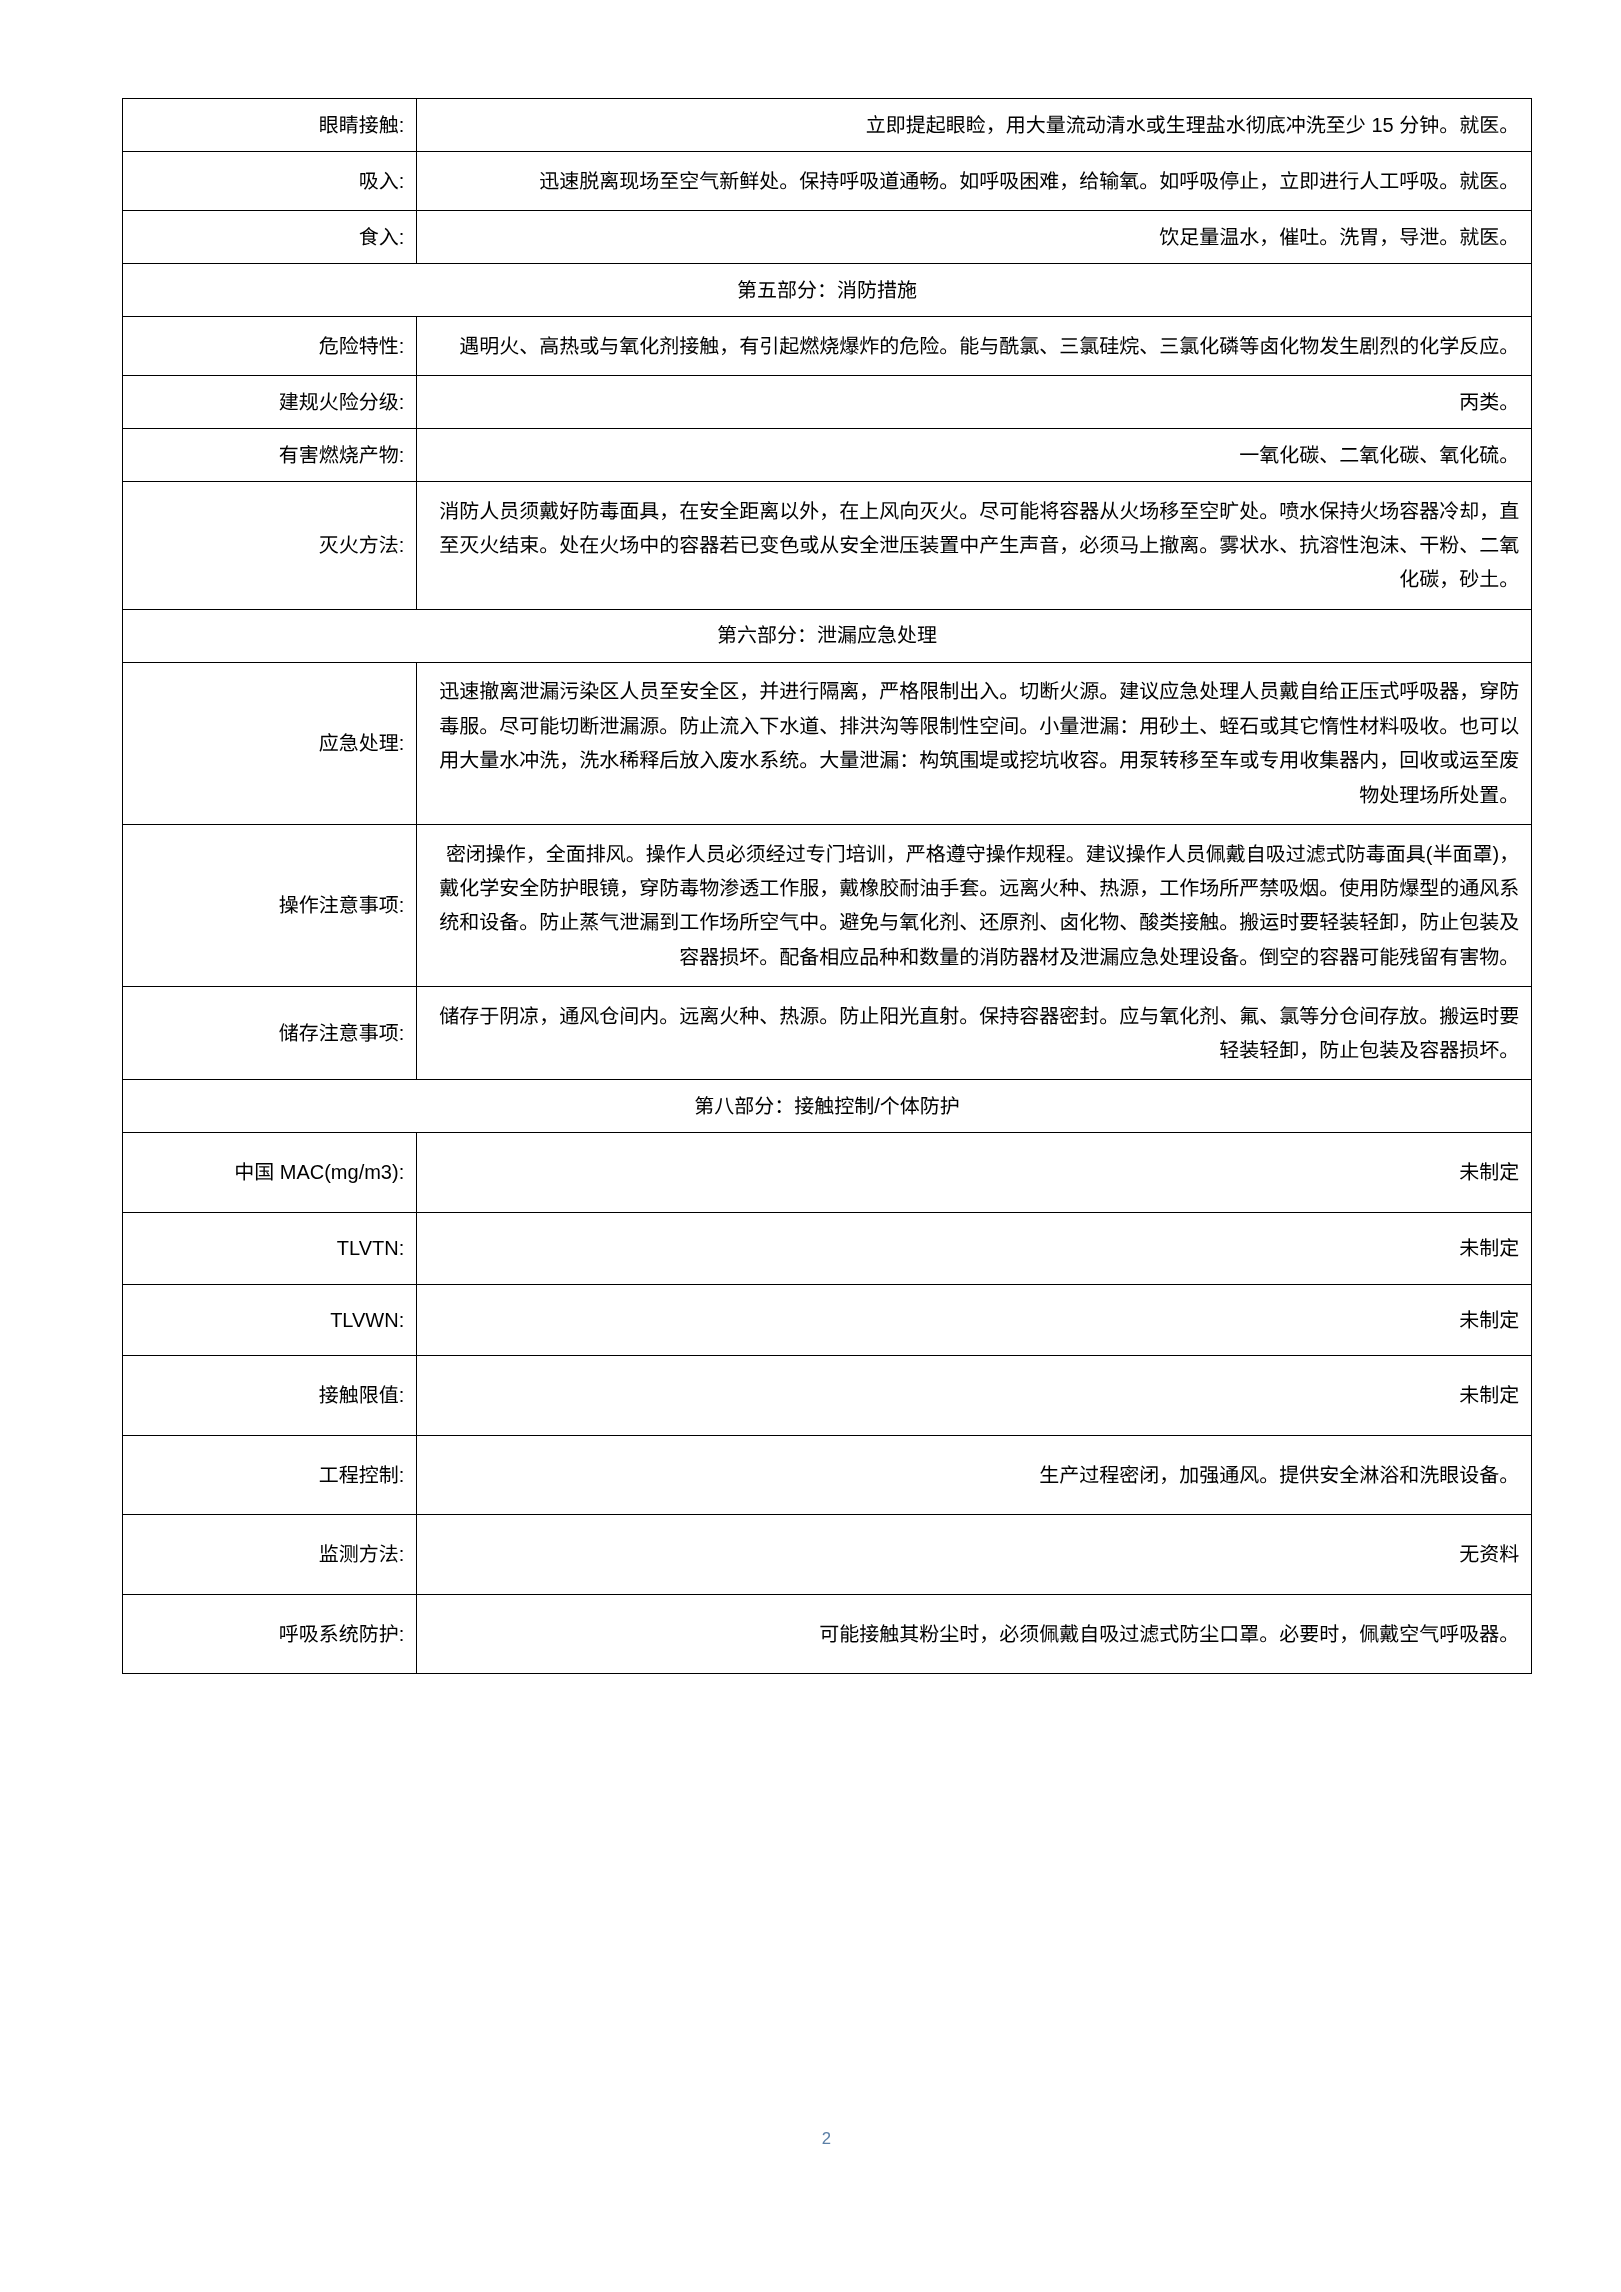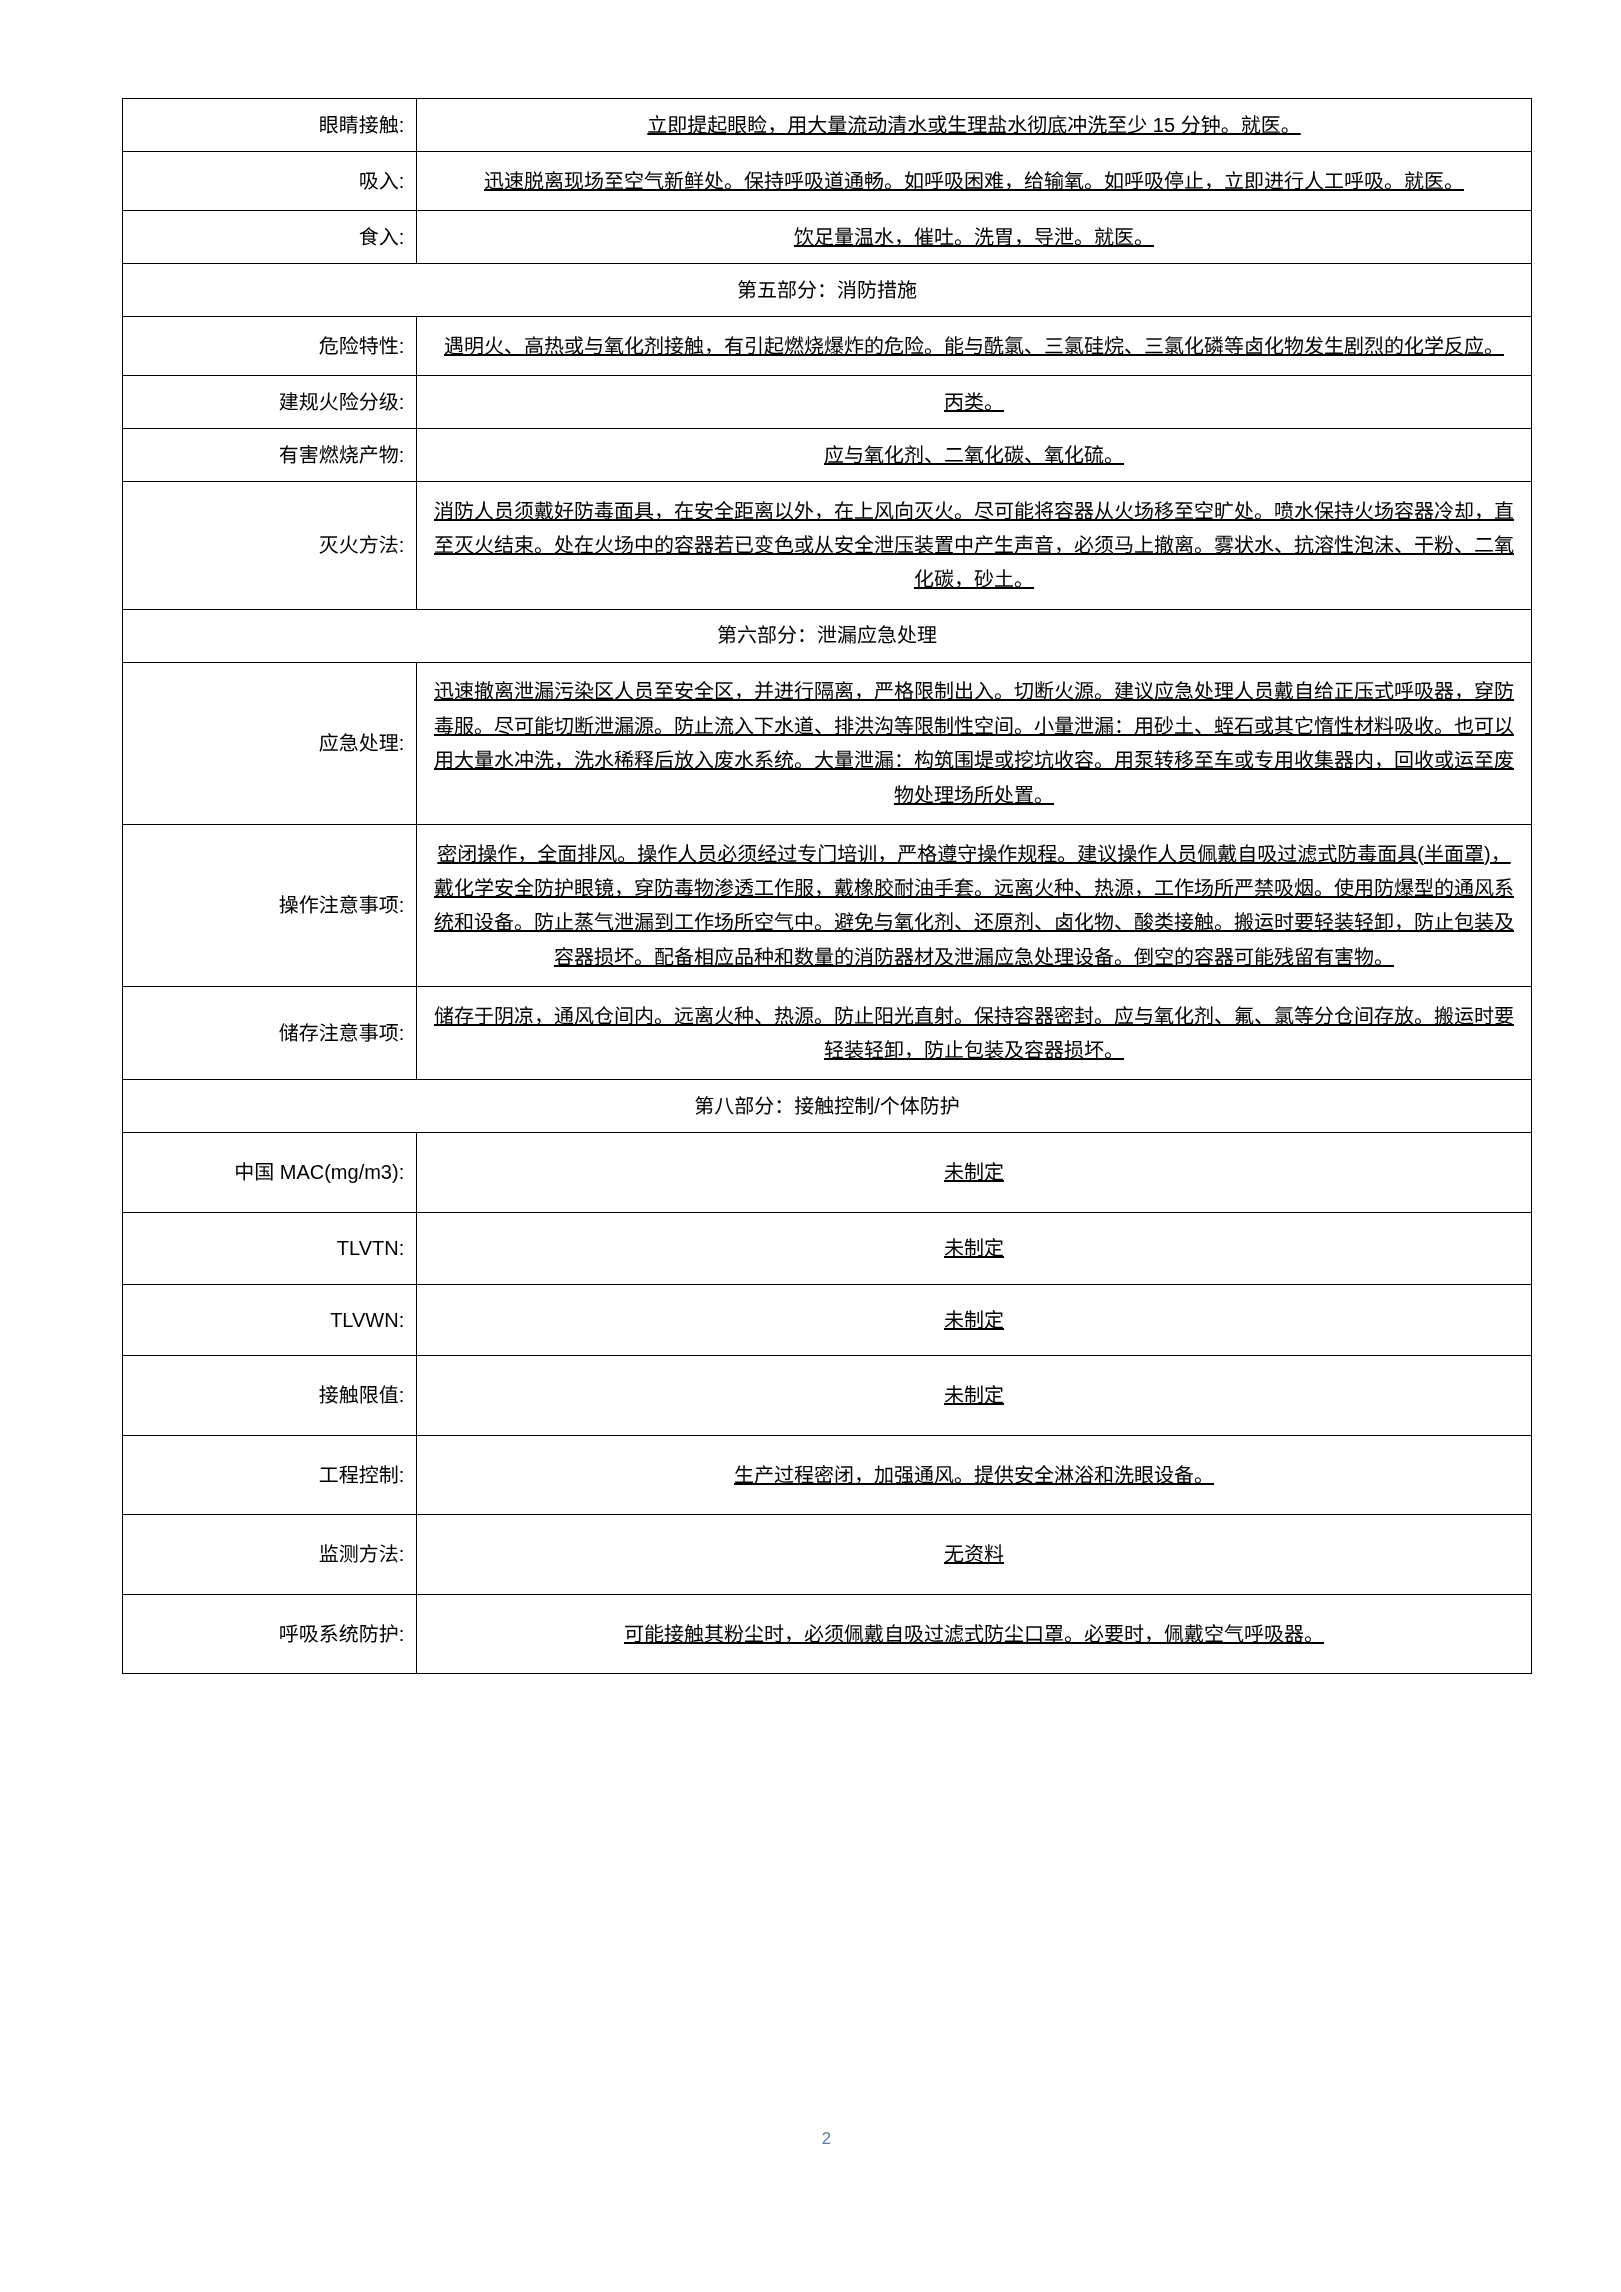--- a/index.html
+++ b/index.html
@@ -37,23 +37,22 @@
   }
   col.label-col { width: 294px; }
   col.value-col { width: 1115px; }
 
   td.label {
     text-align: right;
     padding-right: 15.7px;
     vertical-align: middle;
   }
   td.value {
-    text-align: center;
+    text-align: right;
     padding-left: 15.7px;
-    text-decoration: underline;
   }
   td.section {
     text-align: center;
     font-size: 20px;
     padding: 9.8px 0;
   }
   td.value.multiline {
     vertical-align: top;
     padding-top: 11.8px;
     padding-bottom: 11.8px;
@@ -110,21 +109,21 @@
         <td class="value multiline">遇明火、高热或与氧化剂接触，有引起燃烧爆炸的危险。能与酰氯、三氯硅烷、三氯化磷等卤化物发生剧烈的化学反应。</td>
       </tr>
 
       <tr>
         <td class="label">建规火险分级:</td>
         <td class="value">丙类。</td>
       </tr>
 
       <tr>
         <td class="label">有害燃烧产物:</td>
-        <td class="value">应与氧化剂、二氧化碳、氧化硫。</td>
+        <td class="value">一氧化碳、二氧化碳、氧化硫。</td>
       </tr>
 
       <tr>
         <td class="label tall">灭火方法:</td>
         <td class="value multiline">消防人员须戴好防毒面具，在安全距离以外，在上风向灭火。尽可能将容器从火场移至空旷处。喷水保持火场容器冷却，直至灭火结束。处在火场中的容器若已变色或从安全泄压装置中产生声音，必须马上撤离。雾状水、抗溶性泡沫、干粉、二氧化碳，砂土。</td>
       </tr>
 
       <tr>
         <td class="section" colspan="2">第六部分：泄漏应急处理</td>
       </tr>

